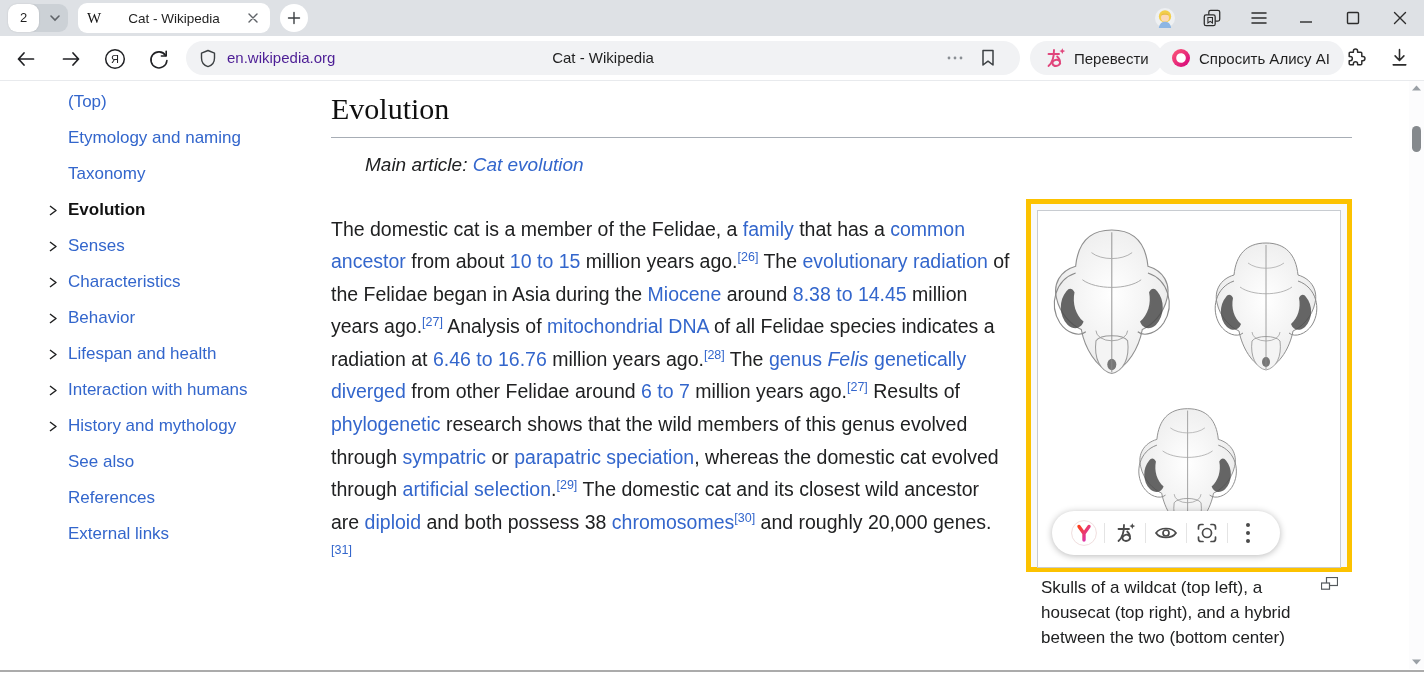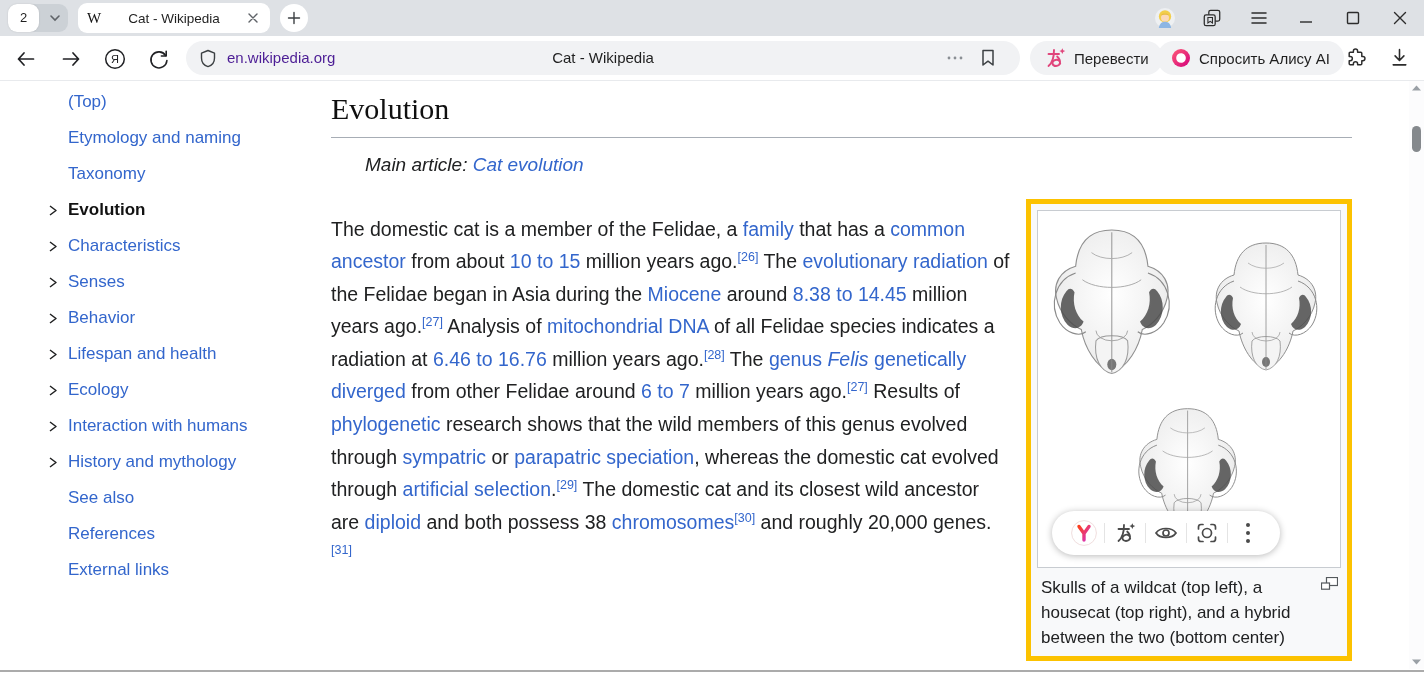--- a/index.html
+++ b/index.html
@@ -42,21 +42,21 @@
   .toc-item.active .toc-link{color:#121212;font-weight:bold;}
   .heading{position:absolute;left:331px;top:92px;width:1021px;font-family:"Liberation Serif","DejaVu Serif",serif;
     font-size:30px;color:#0f0f0f;border-bottom:1px solid #a7adb5;padding-bottom:11px;font-weight:normal;margin:0;}
   .hatnote{position:absolute;left:365px;top:154px;font-size:19px;font-style:italic;color:#202122;}
   .hatnote a{color:#3366cc;text-decoration:none;}
   .para{position:absolute;left:331px;top:193px;width:679px;font-size:19.5px;line-height:32.6px;color:#202122;}
   .para a{color:#3366cc;text-decoration:none;}
   .para a.it{font-style:italic;}
   .para sup{font-size:12.5px;line-height:0;}
   
-  .fig{position:absolute;left:1026px;top:199px;width:326px;height:462px;border:5px solid #fcc200;
+  .fig{position:absolute;left:1026px;top:199px;width:326px;height:373px;border:5px solid #fcc200;
     background:#f8f9fa;box-sizing:border-box;}
   .fig-imgwrap{margin:6px 6px 0 6px;height:358px;background:#fff;border:1px solid #c8ccd1;position:relative;box-sizing:border-box;}
   .fig-toolbar{position:absolute;left:14px;bottom:12px;height:44px;border-radius:22px;background:#fff;
     box-shadow:0 1px 7px rgba(0,0,0,.28);display:flex;align-items:center;padding:0 12px;}
   .fig-toolbar .tbi{width:26px;height:26px;margin:0 7px;display:flex;align-items:center;justify-content:center;}
   .fig-toolbar .div{width:1px;height:20px;background:#e4e4e4;}
   .fig-caption{position:relative;padding:7px 34px 8px 10px;font-size:17px;line-height:25px;color:#202122;}
   .magnify{position:absolute;right:9px;top:9px;width:17px;height:13px;}
   
   .vscroll{position:absolute;right:0;top:81px;bottom:5px;width:15px;background:#fcfcfd;}
@@ -220,41 +220,36 @@
     <div class="toc-item"><span class="toc-link">Taxonomy</span></div>
     <div class="toc-item active"><span class="chev">
         <svg width="13" height="13" viewBox="0 0 13 13">
           <path d="M4,2 L10,6.5 L4,11" fill="none" stroke="#202122" stroke-width="1.5" stroke-linejoin="round"></path>
         </svg>
       </span><span class="toc-link">Evolution</span></div>
     <div class="toc-item"><span class="chev">
         <svg width="13" height="13" viewBox="0 0 13 13">
           <path d="M4,2 L10,6.5 L4,11" fill="none" stroke="#202122" stroke-width="1.5" stroke-linejoin="round"></path>
         </svg>
+      </span><span class="toc-link">Senses</span></div>
+    <div class="toc-item"><span class="chev">
+        <svg width="13" height="13" viewBox="0 0 13 13">
+          <path d="M4,2 L10,6.5 L4,11" fill="none" stroke="#202122" stroke-width="1.5" stroke-linejoin="round"></path>
+        </svg>
       </span><span class="toc-link">Characteristics</span></div>
     <div class="toc-item"><span class="chev">
         <svg width="13" height="13" viewBox="0 0 13 13">
           <path d="M4,2 L10,6.5 L4,11" fill="none" stroke="#202122" stroke-width="1.5" stroke-linejoin="round"></path>
         </svg>
-      </span><span class="toc-link">Senses</span></div>
-    <div class="toc-item"><span class="chev">
-        <svg width="13" height="13" viewBox="0 0 13 13">
-          <path d="M4,2 L10,6.5 L4,11" fill="none" stroke="#202122" stroke-width="1.5" stroke-linejoin="round"></path>
-        </svg>
       </span><span class="toc-link">Behavior</span></div>
     <div class="toc-item"><span class="chev">
         <svg width="13" height="13" viewBox="0 0 13 13">
           <path d="M4,2 L10,6.5 L4,11" fill="none" stroke="#202122" stroke-width="1.5" stroke-linejoin="round"></path>
         </svg>
       </span><span class="toc-link">Lifespan and health</span></div>
-    <div class="toc-item"><span class="chev">
-        <svg width="13" height="13" viewBox="0 0 13 13">
-          <path d="M4,2 L10,6.5 L4,11" fill="none" stroke="#202122" stroke-width="1.5" stroke-linejoin="round"></path>
-        </svg>
-      </span><span class="toc-link">Ecology</span></div>
     <div class="toc-item"><span class="chev">
         <svg width="13" height="13" viewBox="0 0 13 13">
           <path d="M4,2 L10,6.5 L4,11" fill="none" stroke="#202122" stroke-width="1.5" stroke-linejoin="round"></path>
         </svg>
       </span><span class="toc-link">Interaction with humans</span></div>
     <div class="toc-item"><span class="chev">
         <svg width="13" height="13" viewBox="0 0 13 13">
           <path d="M4,2 L10,6.5 L4,11" fill="none" stroke="#202122" stroke-width="1.5" stroke-linejoin="round"></path>
         </svg>
       </span><span class="toc-link">History and mythology</span></div>

